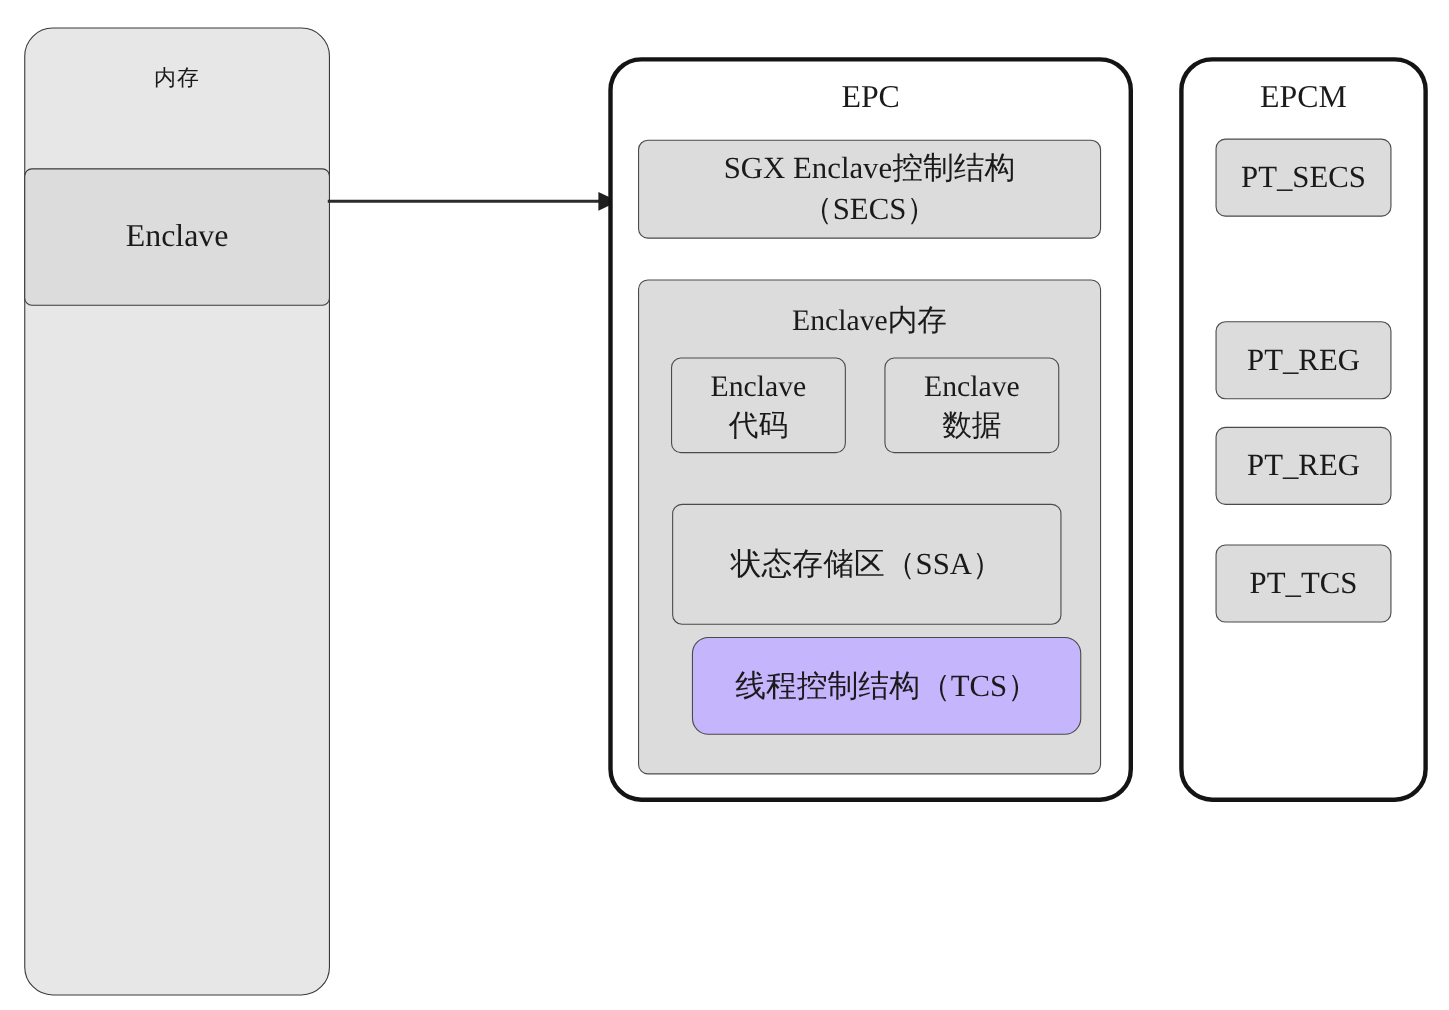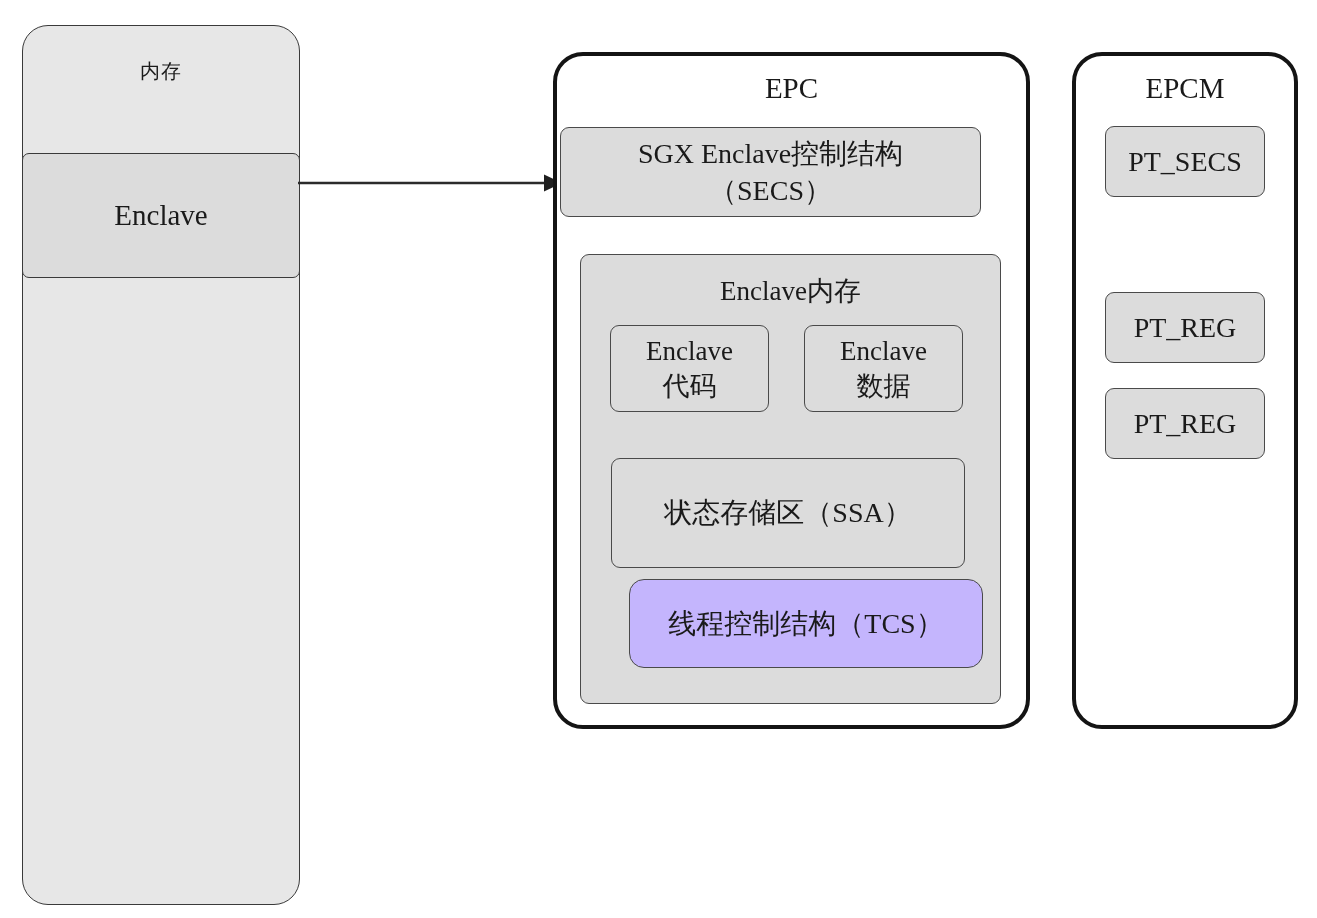--- a/index.html
+++ b/index.html
@@ -88,21 +88,21 @@
     left: 0;
     top: 16px;
     width: 100%;
     text-align: center;
     font-size: 29px;
     line-height: 32px;
   }
 
   .secs-box {
     position: absolute;
-    left: 560px;
+    left: 580px;
     top: 127px;
     width: 421px;
     height: 90px;
     box-sizing: border-box;
     background: #dcdcdc;
     border: 1.8px solid #4a4a4a;
     border-radius: 9px;
     display: flex;
     flex-direction: column;
     align-items: center;
@@ -294,14 +294,17 @@
 
   <div class="pt-box pt-0">
     <span>PT_SECS</span>
   </div>
   <div class="pt-box pt-1">
     <span>PT_REG</span>
   </div>
   <div class="pt-box pt-2">
     <span>PT_REG</span>
   </div>
+  <div class="pt-box pt-3">
+    <span>PT_TCS</span>
+  </div>
 
 </div>
 
 </body></html>

